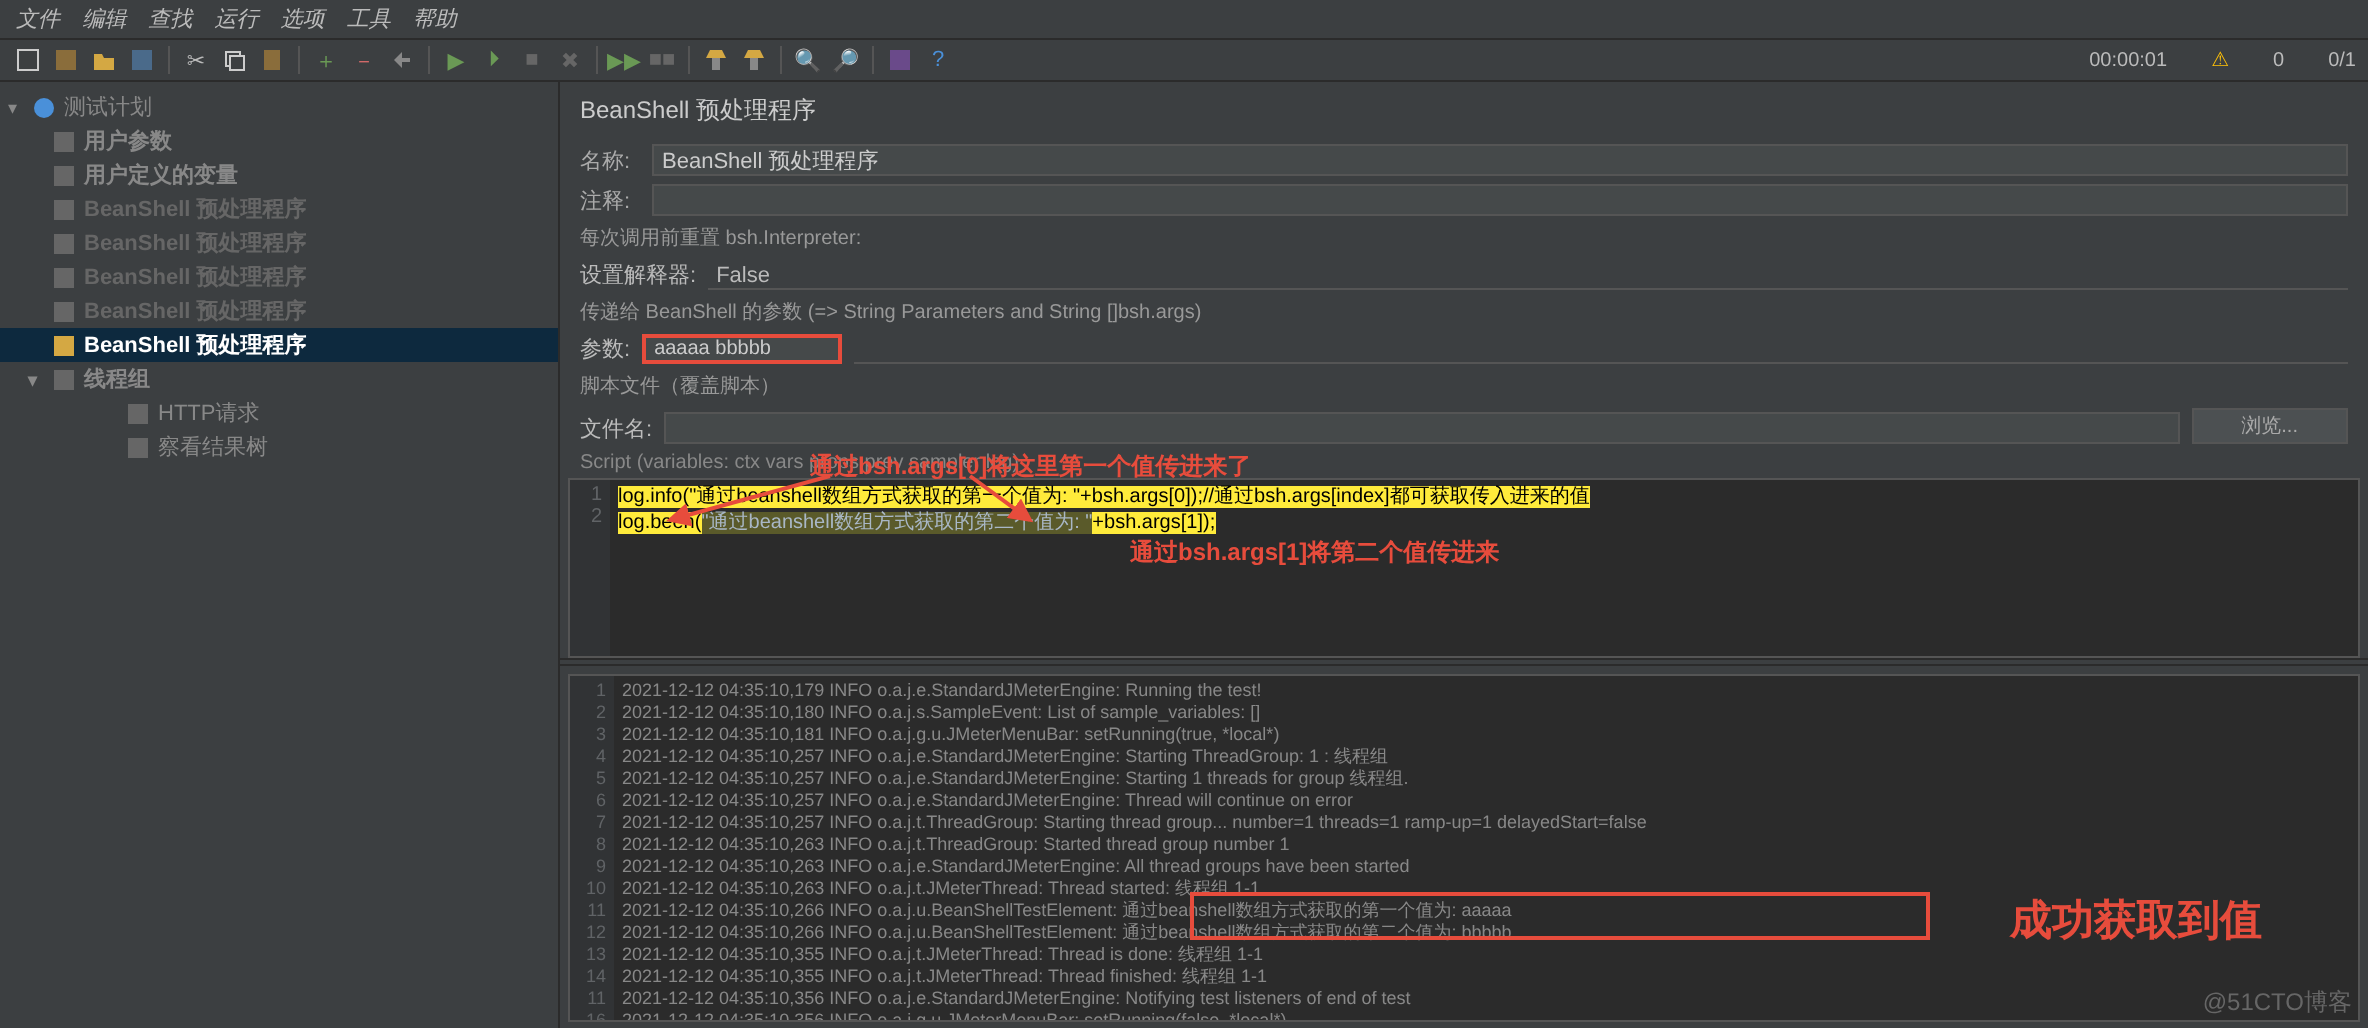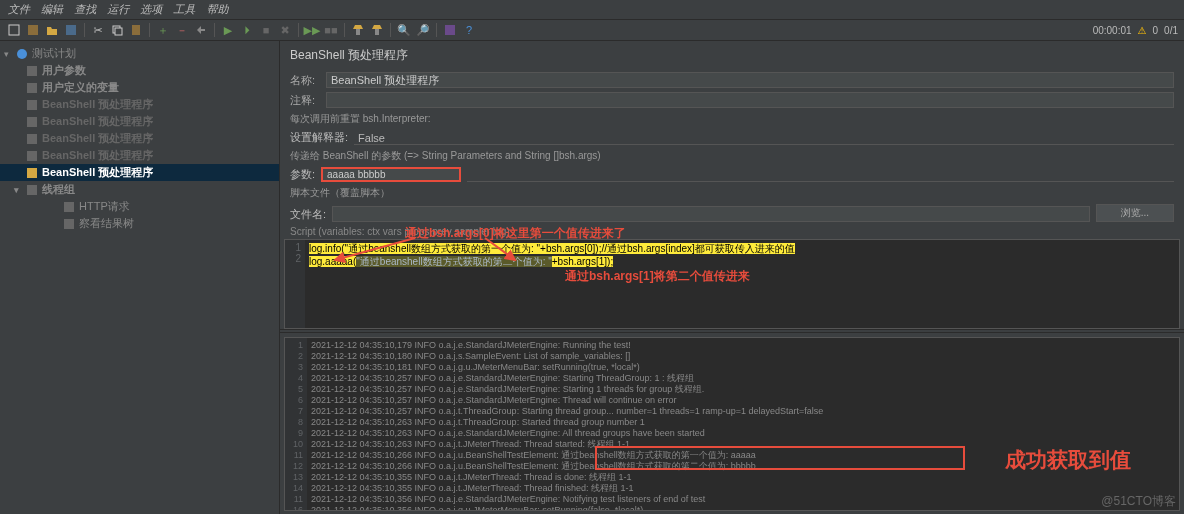--- a/index.html
+++ b/index.html
@@ -1,38 +1,38 @@
 <!DOCTYPE html>
 <html><head>
 <meta charset="utf-8">
 <style>
 * { margin: 0; padding: 0; box-sizing: border-box; font-family: "Microsoft YaHei", Arial, sans-serif; }
 body { background: #3c3f41; color: #bbb; font-size: 11px; width: 1184px; height: 514px; overflow: hidden; position: relative; }
 .menubar { background: #3c3f41; padding: 2px 8px; font-size: 11px; color: #bbb; border-bottom: 1px solid #2b2b2b; font-style: italic; }
 .menubar span { margin-right: 8px; cursor: pointer; }
 .toolbar { background: #3c3f41; padding: 2px 6px; border-bottom: 1px solid #2b2b2b; display: flex; align-items: center; gap: 3px; }
-.toolbar-right { margin-left: auto; display: flex; align-items: center; gap: 6px; font-size: 10px; }
+.toolbar-right { margin-left: auto; display: flex; align-items: center; gap: 22px; font-size: 10px; }
 .tb-icon { width: 16px; height: 16px; display: inline-flex; align-items: center; justify-content: center; cursor: pointer; }
 .tb-sep { width: 1px; height: 14px; background: #555; margin: 0 2px; }
 .main { display: flex; height: calc(100% - 40px); }
 .tree { width: 280px; background: #3c3f41; border-right: 1px solid #2b2b2b; padding: 4px 0; overflow: hidden; }
 .tree-item { padding: 1px 4px; display: flex; align-items: center; gap: 4px; white-space: nowrap; font-size: 11px; color: #888; }
 .tree-item.l1 { padding-left: 14px; font-weight: bold; }
 .tree-item.l2 { padding-left: 28px; margin-left: 23px; }
 .tree-item.selected { background: #0d293e; color: #fff; }
 .tree-item.muted { color: #666; }
 .tree-toggle { width: 8px; color: #888; font-size: 9px; }
 .tree-icon { width: 12px; height: 12px; display: inline-block; }
 .content { flex: 1; display: flex; flex-direction: column; background: #3c3f41; overflow: hidden; }
 .panel-title { padding: 6px 10px; font-size: 12px; color: #ccc; }
 .form-row { display: flex; align-items: flex-end; padding: 2px 10px; gap: 6px; font-size: 11px; }
 .form-label { min-width: 30px; color: #aaa; }
 .form-input { flex: 1; background: #45494a; border: 1px solid #555; color: #ccc; padding: 1px 4px; font-size: 11px; height: 16px; }
 .form-text { color: #999; font-size: 10px; padding: 2px 10px; }
-.params-input { border: 2px solid #e74c3c; background: #45494a; color: #ccc; padding: 0 4px; font-size: 10px; height: 15px; width: 140px; }
+.params-input { border: 2px solid #e74c3c; background: #45494a; color: #ccc; padding: 0 4px; font-size: 10px; height: 15px; width: 100px; }
 .script-label { font-size: 10px; color: #888; padding: 2px 10px; }
 .code-area { background: #2b2b2b; margin: 0 4px; position: relative; height: 90px; border: 1px solid #555; }
 .code-gutter { position: absolute; left: 0; top: 0; bottom: 0; width: 20px; background: #313335; color: #606366; font-size: 10px; text-align: right; padding: 2px 4px 0 0; font-family: monospace; }
 .code-content { margin-left: 20px; padding: 2px 4px; font-size: 10px; font-family: monospace; }
 .code-line { white-space: nowrap; color: #a9b7c6; line-height: 13px; }
 .hl-yellow { background: #ffeb3b; color: #000; }
 .annotation { position: absolute; color: #e74c3c; font-size: 12px; font-weight: bold; pointer-events: none; z-index: 10; }
 .arrow-svg { position: absolute; pointer-events: none; z-index: 9; }
 .log-area { flex: 1; background: #2b2b2b; margin: 4px; border: 1px solid #555; position: relative; overflow: hidden; }
 .log-gutter { position: absolute; left: 0; top: 0; bottom: 0; width: 22px; background: #313335; color: #606366; font-size: 9px; text-align: right; padding: 2px 4px 0 0; font-family: monospace; line-height: 11px; }
@@ -250,21 +250,21 @@
     </div>
     <div class="script-label">Script (variables: ctx vars props prev sampler log)</div>
 
     <div class="code-area">
       <div class="code-gutter">
           <div>1</div>
           <div>2</div>
         </div>
       <div class="code-content">
         <div class="code-line"><span class="hl-yellow">log.info("通过beanshell数组方式获取的第一个值为: "+bsh.args[0]);//通过bsh.args[index]都可获取传入进来的值</span></div>
-        <div class="code-line"><span class="hl-yellow">log.aaaaa(</span><span style="background:#5a5a2a">"通过beanshell数组方式获取的第二个值为: "</span><span class="hl-yellow">+bsh.args[1]);</span></div>
+        <div class="code-line"><span class="hl-yellow">log.been(</span><span style="background:#5a5a2a">"通过beanshell数组方式获取的第二个值为: "</span><span class="hl-yellow">+bsh.args[1]);</span></div>
       </div>
       <div class="annotation" style="top:-15px;left:120px">通过bsh.args[0]将这里第一个值传进来了</div>
       <div class="annotation" style="top:28px;left:280px">通过bsh.args[1]将第二个值传进来</div>
       <svg class="arrow-svg" style="top:-10px;left:0" width="400" height="60">
         <defs>
             <marker id="ah" markerWidth="6" markerHeight="6" refX="5" refY="3" orient="auto">
               <path d="M0,0 L6,3 L0,6 z" fill="#e74c3c"></path>
             </marker>
           </defs>
         <line x1="130" y1="8" x2="50" y2="30" stroke="#e74c3c" stroke-width="2" marker-end="url(#ah)"></line>

